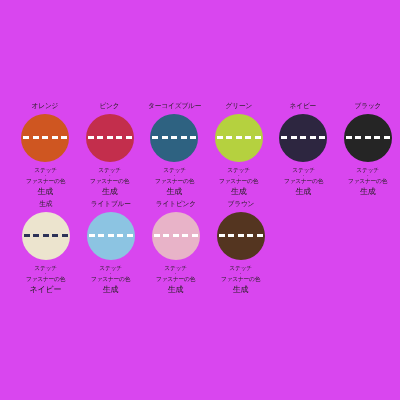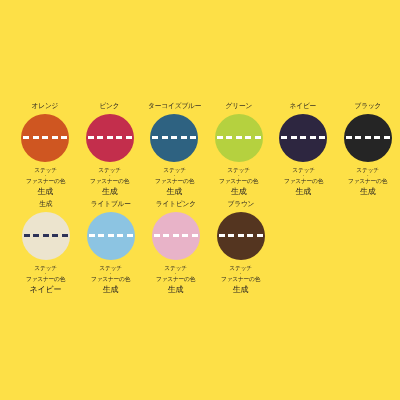--- a/index.html
+++ b/index.html
@@ -10,21 +10,21 @@
     width: 400px;
     height: 400px;
     background: #ffffff;
     font-family: "Liberation Sans", "DejaVu Sans", sans-serif;
     overflow: hidden;
   }
   #color-chart {
     position: relative;
     width: 400px;
     height: 400px;
-    background: #fde047;
+    background: #d946ef;
   }
   .swatch-grid {
     position: absolute;
     left: 0;
     top: 101px;
     width: 400px;
   }
   .swatch-row {
     display: flex;
     justify-content: flex-start;

